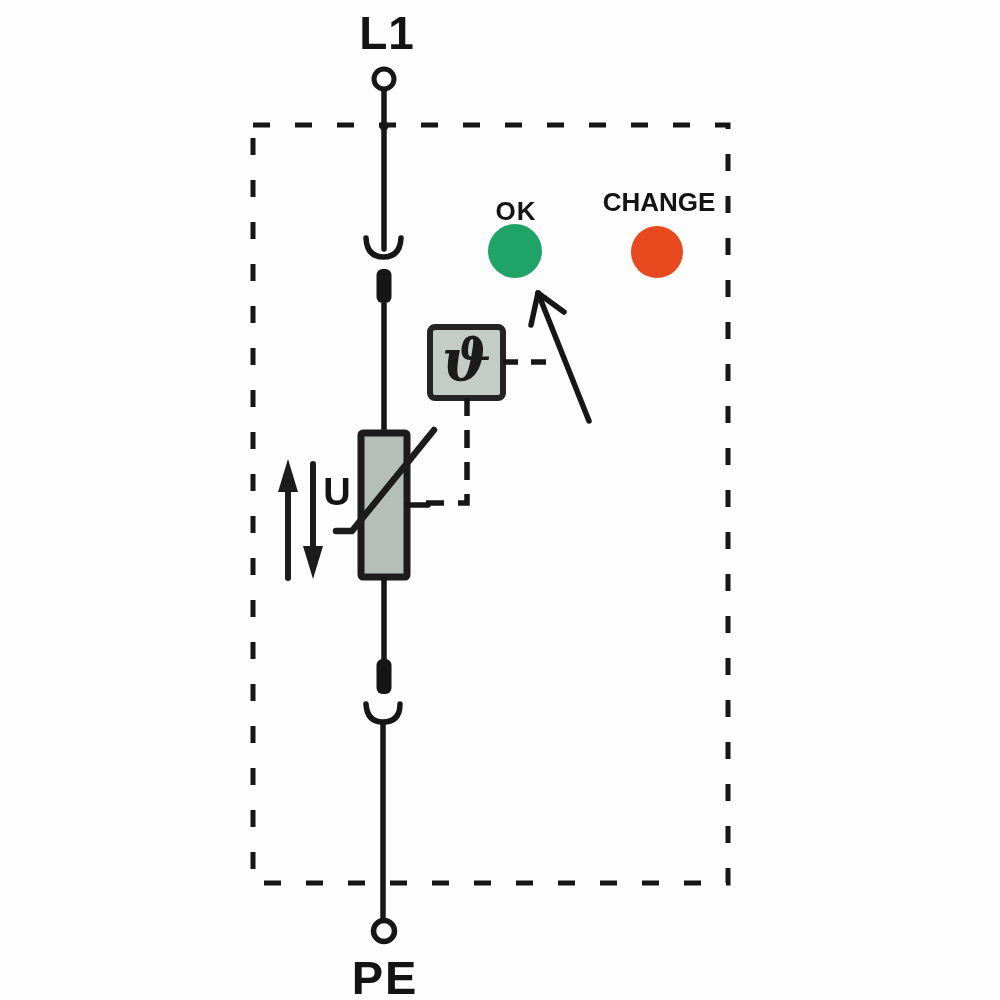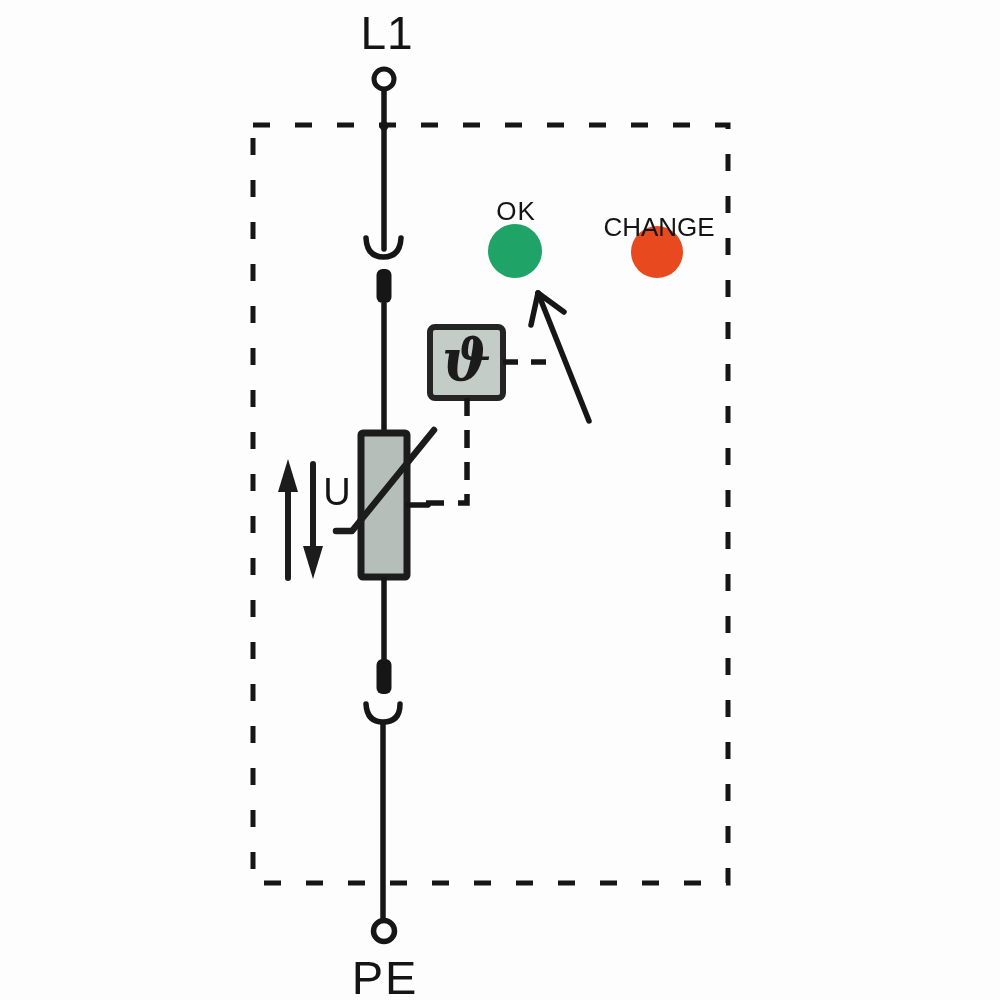--- a/index.html
+++ b/index.html
@@ -16,29 +16,29 @@
     overflow: hidden;
   }
   .canvas svg {
     position: absolute;
     left: 0;
     top: 0;
   }
   .lbl {
     position: absolute;
     color: #141414;
-    font-weight: normal;
+    font-weight: bold;
     white-space: nowrap;
     transform: translateX(-50%);
     -webkit-font-smoothing: antialiased;
   }
   .lbl-terminal-top   { left: 387px; top: 6px;   font-size: 46px; letter-spacing: 1px; }
   .lbl-terminal-bottom{ left: 385px; top: 950px; font-size: 47px; letter-spacing: 2px; }
   .lbl-ok             { left: 516px; top: 196px; font-size: 26px; letter-spacing: 1px; }
-  .lbl-change         { left: 659px; top: 187px; font-size: 26px; letter-spacing: 0px; margin-top: 25px; }
+  .lbl-change         { left: 659px; top: 187px; font-size: 26px; letter-spacing: 0px; }
   .lbl-u              { left: 337px; top: 471px; font-size: 38px; }
   .lbl-theta {
     position: absolute;
     left: 430px; top: 327px;
     width: 73px; height: 71px;
     display: flex;
     align-items: center;
     justify-content: center;
     font-family: "DejaVu Serif", serif;
     font-style: italic;

